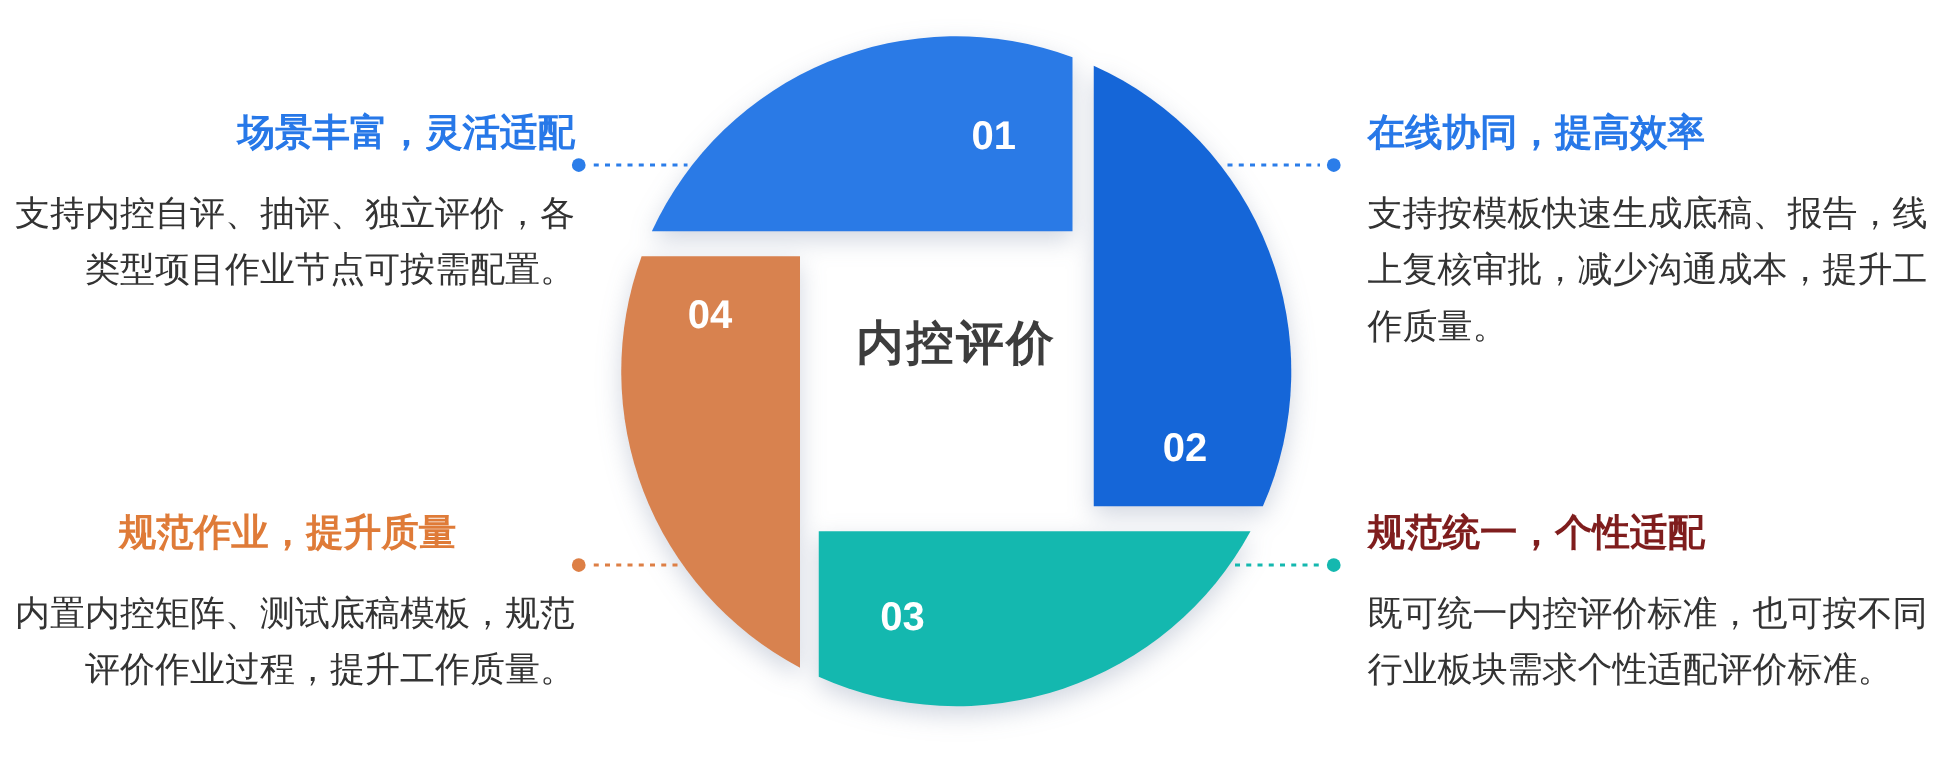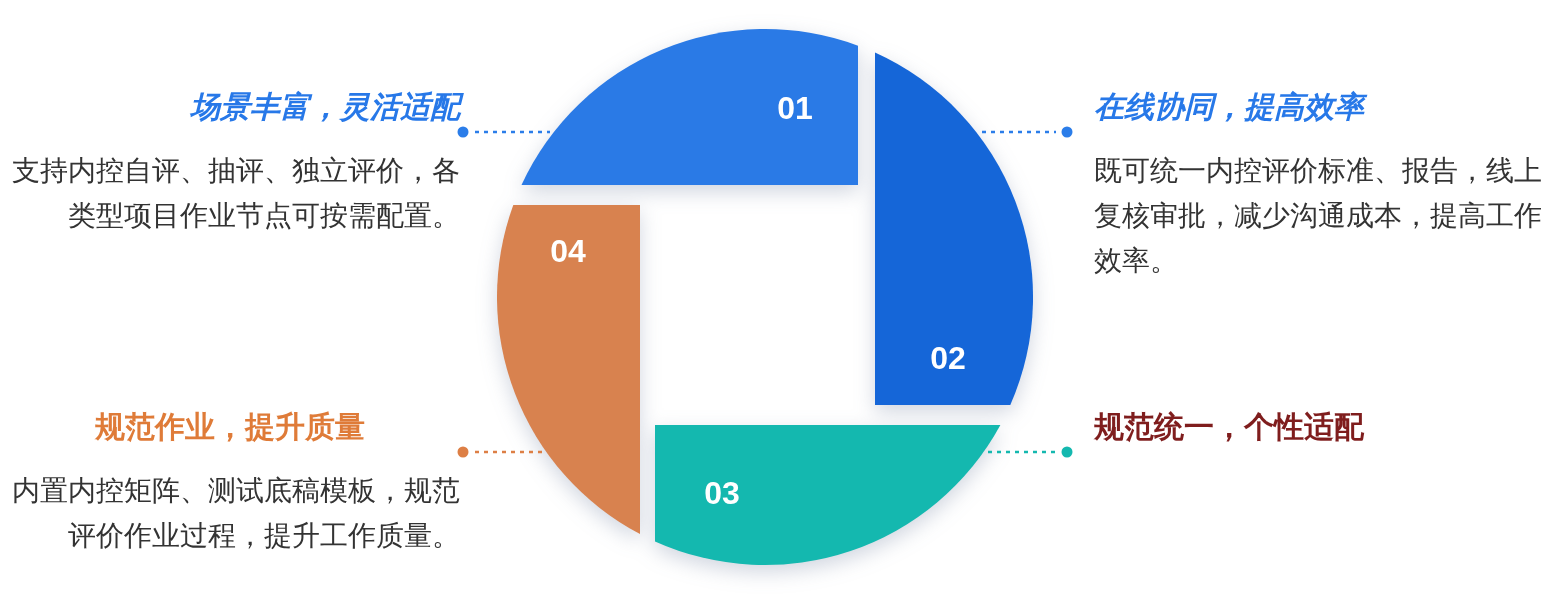--- a/index.html
+++ b/index.html
@@ -55,21 +55,21 @@
   .feature .body {
     font-size: 28px;
     color: #333333;
     line-height: 45px;
     margin-top: 22px;
   }
   .feature.tl { left: 0px;    top: 88px;  text-align: right; }
   .feature.bl { left: 0px;    top: 408px; text-align: right; }
   .feature.tr { left: 1094px; top: 88px;  text-align: left; }
   .feature.br { left: 1094px; top: 408px; text-align: left; }
-  .feature.tl .title, .feature.tr .title { color: #2778e8; font-style: italic; }
+  .feature.tl .title, .feature.tr .title { color: #2778e8; }
   .feature.bl .title { color: #df7b38; text-align: center; }
   .feature.br .title { color: #7f1d1d; }
 </style>
 </head>
 <body>
 
 <div class="canvas">
 
   <svg class="diagram-svg" viewBox="0 0 1556 614">
     <g class="pie-group">
@@ -96,34 +96,36 @@
       <circle cx="463" cy="452" r="5.5" fill="#dd7f45"></circle>
       <line class="connector-line" x1="475" y1="452" x2="542" y2="452" stroke="#dd7f45"></line>
     </g>
     <g>
       <line class="connector-line" x1="988" y1="452" x2="1056" y2="452" stroke="#14b8af"></line>
       <circle cx="1067" cy="452" r="5.5" fill="#14b8af"></circle>
     </g>
   </svg>
 
   <div class="center-label">
+    <div>内控评价</div>
   </div>
 
   <div class="feature tl">
     <div class="title">场景丰富，灵活适配</div>
     <div class="body">支持内控自评、抽评、独立评价，各类型项目作业节点可按需配置。</div>
   </div>
 
   <div class="feature tr">
     <div class="title">在线协同，提高效率</div>
-    <div class="body">既可统一内控评价标准、报告，线上复核审批，减少沟通成本，提高工作效率。</div>
+    <div class="body">支持按模板快速生成底稿、报告，线上复核审批，减少沟通成本，提升工作质量。</div>
   </div>
 
   <div class="feature bl">
     <div class="title">规范作业，提升质量</div>
     <div class="body">内置内控矩阵、测试底稿模板，规范评价作业过程，提升工作质量。</div>
   </div>
 
   <div class="feature br">
     <div class="title">规范统一，个性适配</div>
+    <div class="body">既可统一内控评价标准，也可按不同行业板块需求个性适配评价标准。</div>
   </div>
 
 </div>
 
 </body></html>

